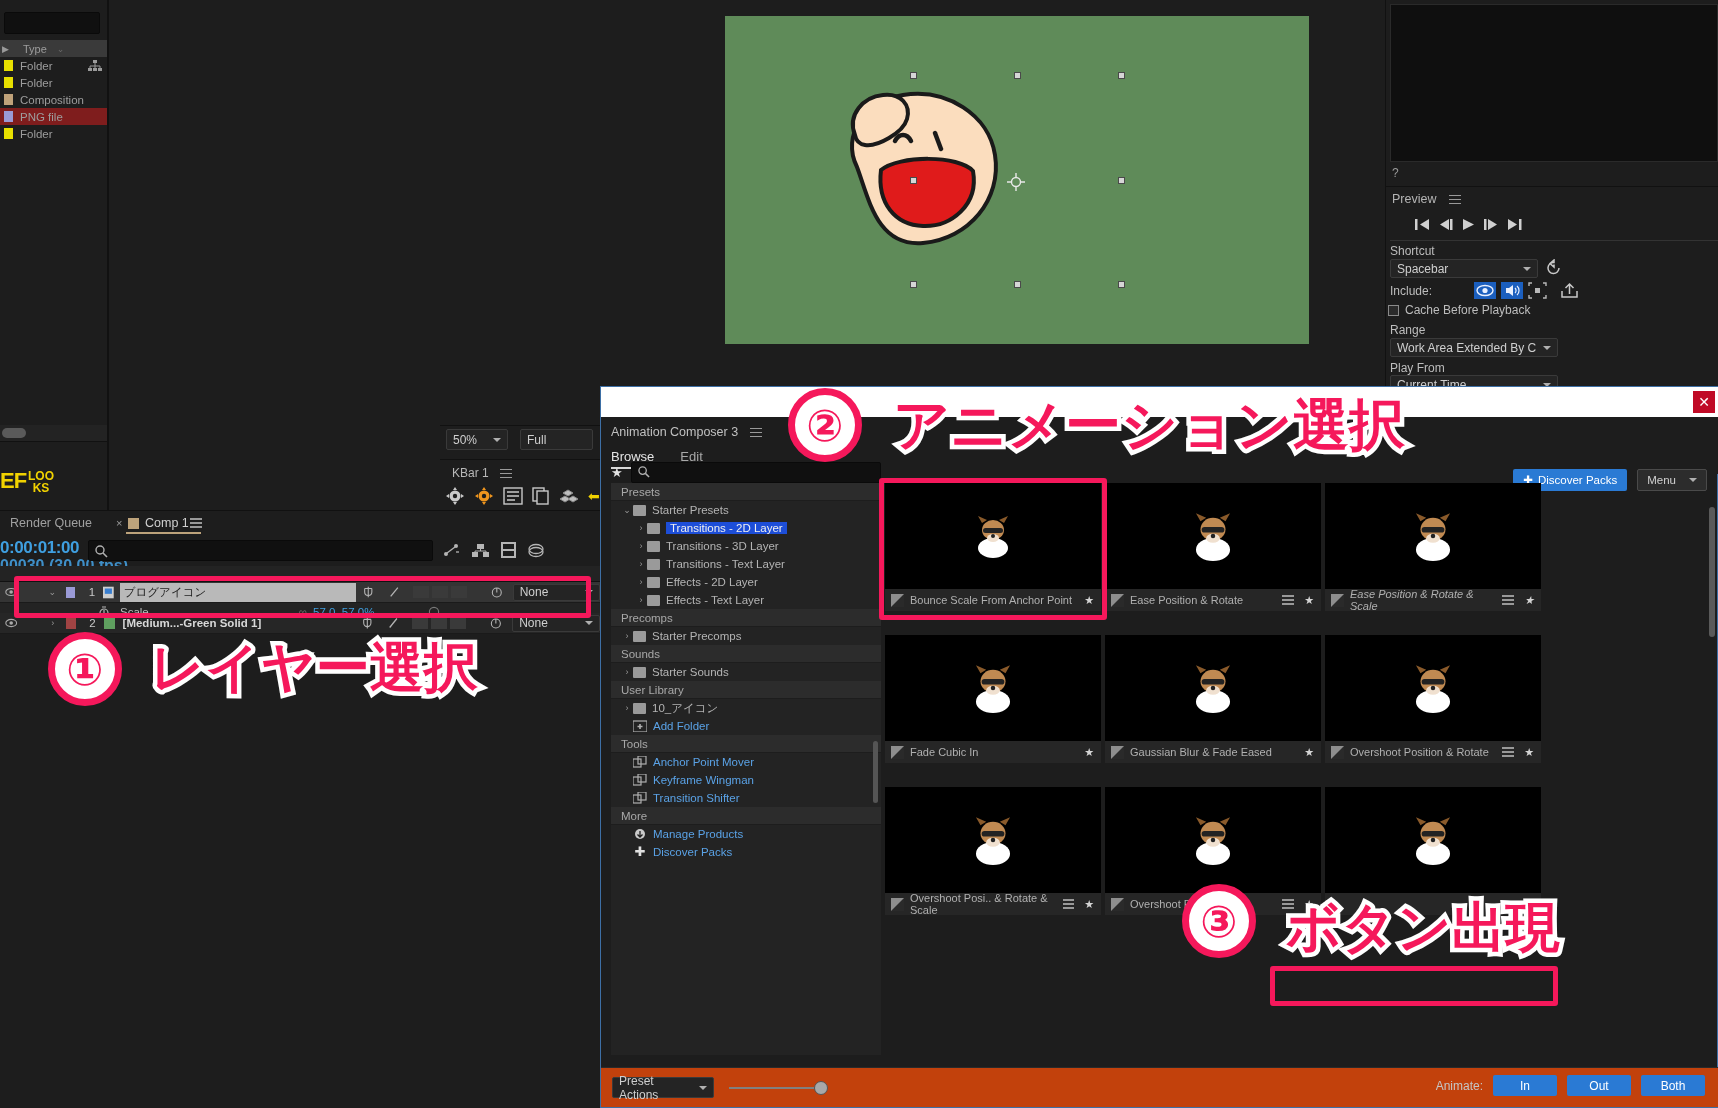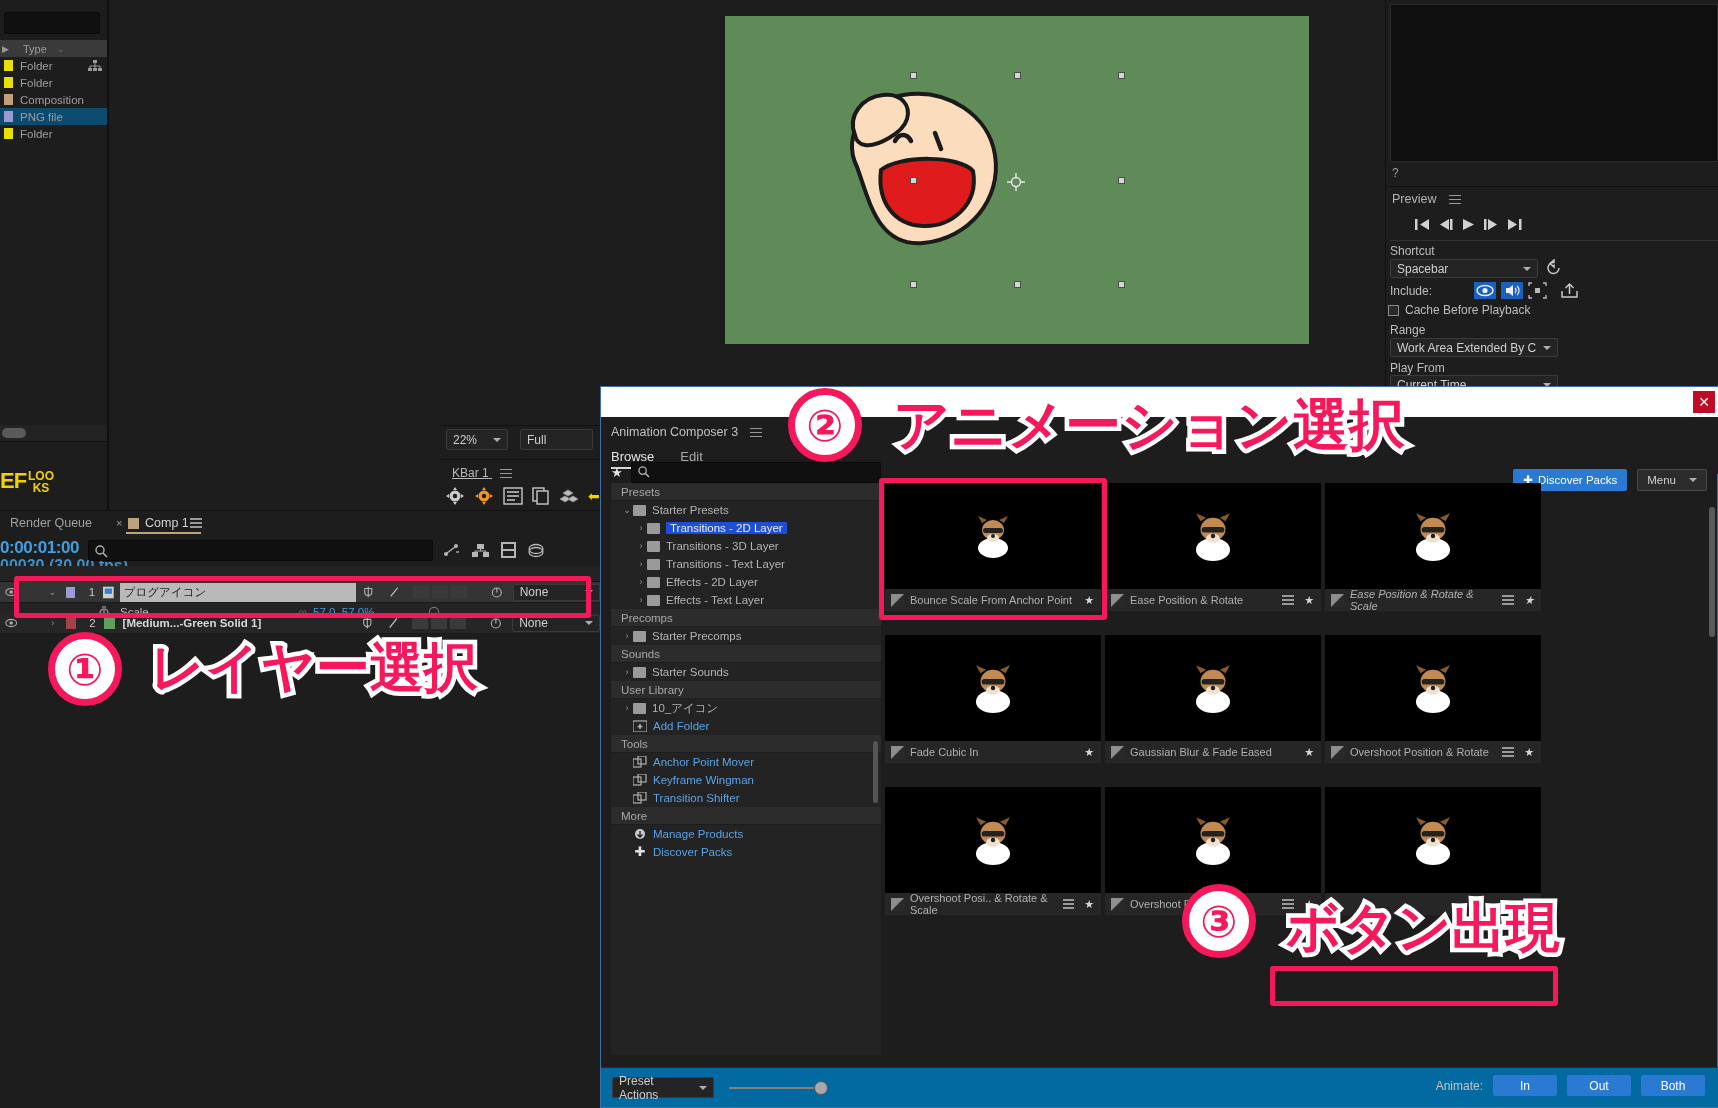--- a/index.html
+++ b/index.html
@@ -15,21 +15,21 @@
   .hamb i { position:absolute; left:0; right:0; height:1.5px; background:#999; }
   .hamb i:nth-child(1){top:0;} .hamb i:nth-child(2){top:4px;} .hamb i:nth-child(3){top:8px;}
 
   
   #project-panel { left:0; top:0; width:107px; height:510px; background:#1d1d1d; }
   #proj-search { left:4px; top:12px; width:96px; height:22px; background:#101010; border:1px solid #0a0a0a; border-radius:2px;}
   #proj-typehdr { left:0; top:40px; width:107px; height:17px; background:#3a3a3a; display:flex; align-items:center; }
   #proj-typehdr .tw { color:#9c9c9c; font-size:11px; margin-left:14px;}
   .proj-row { height:17px; display:flex; align-items:center; font-size:11.5px; color:#9d9d9d; }
   .proj-row .sw { width:9px; height:11px; margin-left:4px; margin-right:7px; flex:none;}
-  .proj-row.sel { background:#0c4a6e; }
+  .proj-row.sel { background:#7f1d1d; }
   #proj-rows { left:0; top:57px; width:107px; }
   #proj-tree-icon { left:88px; top:60px; width:14px; height:12px; }
   #proj-scroll { left:0; top:425px; width:107px; height:16px; background:#232323; }
   #proj-scroll .thumb { position:absolute; left:2px; top:3px; width:24px; height:10px; background:#5a5a5a; border-radius:5px;}
   #proj-divider { left:0; top:441px; width:107px; height:1px; background:#111;}
   #ef-logo { left:0px; top:468px; color:#f1d200; font-weight:bold; font-size:22px; letter-spacing:-1px;}
   #looks { left:28px; top:470px; color:#f1d200; font-weight:bold; font-size:12px; line-height:12px; text-align:center;}
 
   
   #left-split { left:107px; top:0; width:2px; height:510px; background:#111; }
@@ -43,21 +43,21 @@
   #viewer-bar { left:440px; top:425px; width:945px; height:34px; background:#1d1d1d; border-top:1px solid #111;}
   .combo { background:#242424; border:1px solid #3a3a3a; border-radius:2px; color:#cfcfcf;
            font-size:12px; display:flex; align-items:center; padding:0 6px; }
   .combo .cv { flex:1; }
   .chev { width:0;height:0;border-left:4px solid transparent;border-right:4px solid transparent;border-top:4px solid #b0b0b0; margin-left:6px;}
   #zoom-combo { left:446px; top:429px; width:62px; height:21px;}
   #res-combo  { left:520px; top:429px; width:73px; height:21px;}
 
   
   #kbar { left:440px; top:459px; width:160px; height:51px; background:#1d1d1d; border-top:1px solid #111;}
-  #kbar .hdr { position:absolute; left:12px; top:6px; color:#b8b8b8; font-size:12px;text-decoration:underline;}
+  #kbar .hdr { position:absolute; left:12px; top:6px; color:#b8b8b8; font-size:12px;}
   #kbar-icons { position:absolute; left:5px; top:26px; display:flex; gap:9px; align-items:center;}
 
   
   #right-col { left:1385px; top:0; width:333px; height:510px; background:#1d1d1d; border-left:1px solid #111;}
   #rc-blackbox { left:1390px; top:4px; width:328px; height:158px; background:#0f0f0f; border:1px solid #2a2a2a;}
   #rc-q { left:1392px; top:166px; color:#9a9a9a; font-size:12px;}
   #rc-sep { left:1385px; top:186px; width:333px; height:1px; background:#111;}
   #prev-title { left:1392px; top:192px; }
   #prev-transport { left:1415px; top:215px; width:110px; height:18px; display:flex; gap:8px; align-items:center;}
   #prev-rule { left:1390px; top:240px; width:328px; height:1px; background:#333;}
@@ -129,21 +129,21 @@
   #tree-sb { position:absolute; left:876px; top:450px; width:5px; height:62px; background:#555; border-radius:3px;}
   .card { position:absolute; background:#1a1a1a; }
   .card .thumb { position:absolute; left:0; top:0; right:0; height:106px; background:#000;}
   .card .cap { position:absolute; left:0; bottom:0; right:0; height:22px; background:#262626; display:flex; align-items:center; font-size:11px; color:#b0b0b0;}
   .card .cap .tri { width:13px; height:13px; margin:0 6px 0 6px; flex:none;}
   .card .cap .st { margin-left:auto; margin-right:7px; color:#d4d4d4; font-size:11px;}
   .card .cap .mn { margin-right:6px;}
   .dog { position:absolute; left:50%; top:50%; transform:translate(-50%,-50%); }
 
   
-  #ac-bottombar { position:absolute; left:0; bottom:0; width:1118px; height:40px; background:#0369a1; border-top:1px solid #2a2a2a;}
+  #ac-bottombar { position:absolute; left:0; bottom:0; width:1118px; height:40px; background:#c2410c; border-top:1px solid #2a2a2a;}
   #preset-actions { position:absolute; left:11px; top:9px; width:102px; height:21px;}
   #ac-slider { position:absolute; left:128px; top:19px; width:95px; height:2px; background:#808080;}
   #ac-slider .knob { position:absolute; left:85px; top:-6px; width:14px; height:14px; border-radius:50%; background:#a8a8a8; border:1px solid #555;}
   #animate-row { position:absolute; right:14px; top:7px; display:flex; align-items:center; gap:10px;}
   .abtn { background:#2a7ad4; color:#fff; font-size:12px; border-radius:2px; width:64px; height:21px; display:flex; align-items:center; justify-content:center;}
 
   
   #grid-sb { position:absolute; right:2px; top:120px; width:6px; height:130px; background:#5a5a5a; border-radius:3px;}
 
   
@@ -228,21 +228,21 @@
     <div class="handle" style="left:393px;top:265px;"></div>
     <svg class="abs" style="left:282px;top:157px;width:18px;height:18px;" viewBox="0 0 18 18">
       <circle cx="9" cy="9" r="4.5" fill="none" stroke="#e8e8e8" stroke-width="1.4"></circle>
       <path d="M9 0 L9 5 M9 13 L9 18 M0 9 L5 9 M13 9 L18 9" stroke="#e8e8e8" stroke-width="1.4"></path>
     </svg>
   </div>
 </div>
 
 <div class="abs" id="viewer-bar"></div>
 <div class="abs combo" id="zoom-combo">
-  <span class="cv">22%</span>
+  <span class="cv">50%</span>
     <span class="chev"></span>
 </div>
 <div class="abs combo" id="res-combo">
   <span class="cv">Full</span>
 </div>
 
 <div class="abs" id="kbar">
   <div class="hdr">
     <span></span>
     <span>KBar 1</span>

